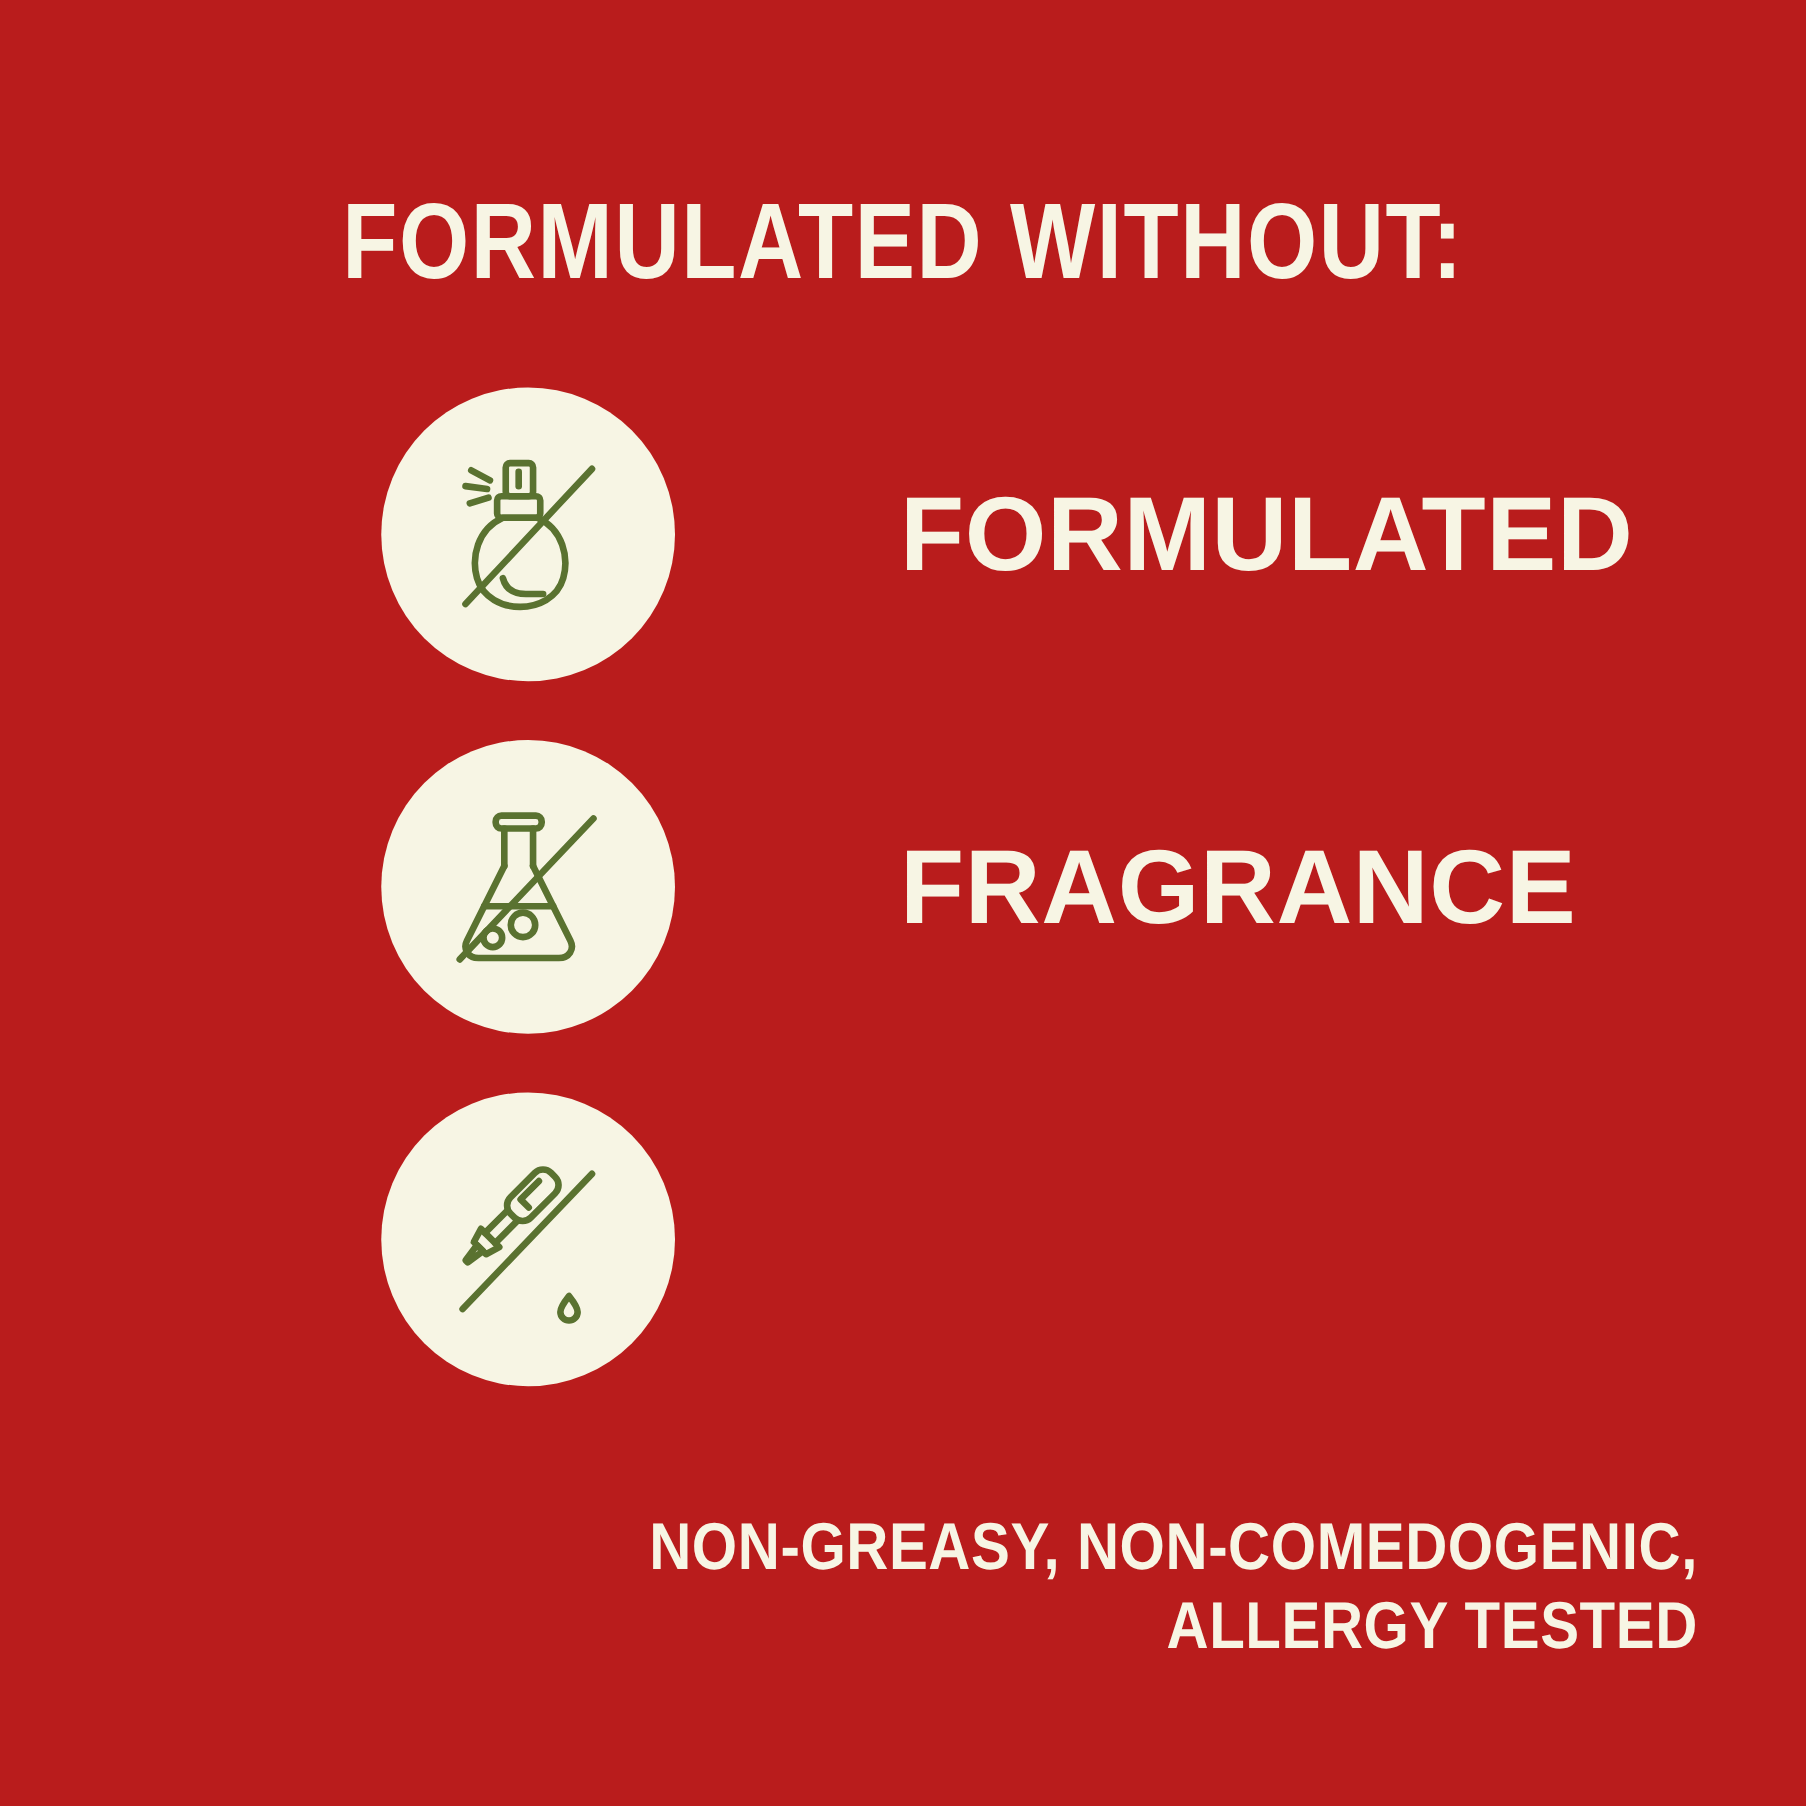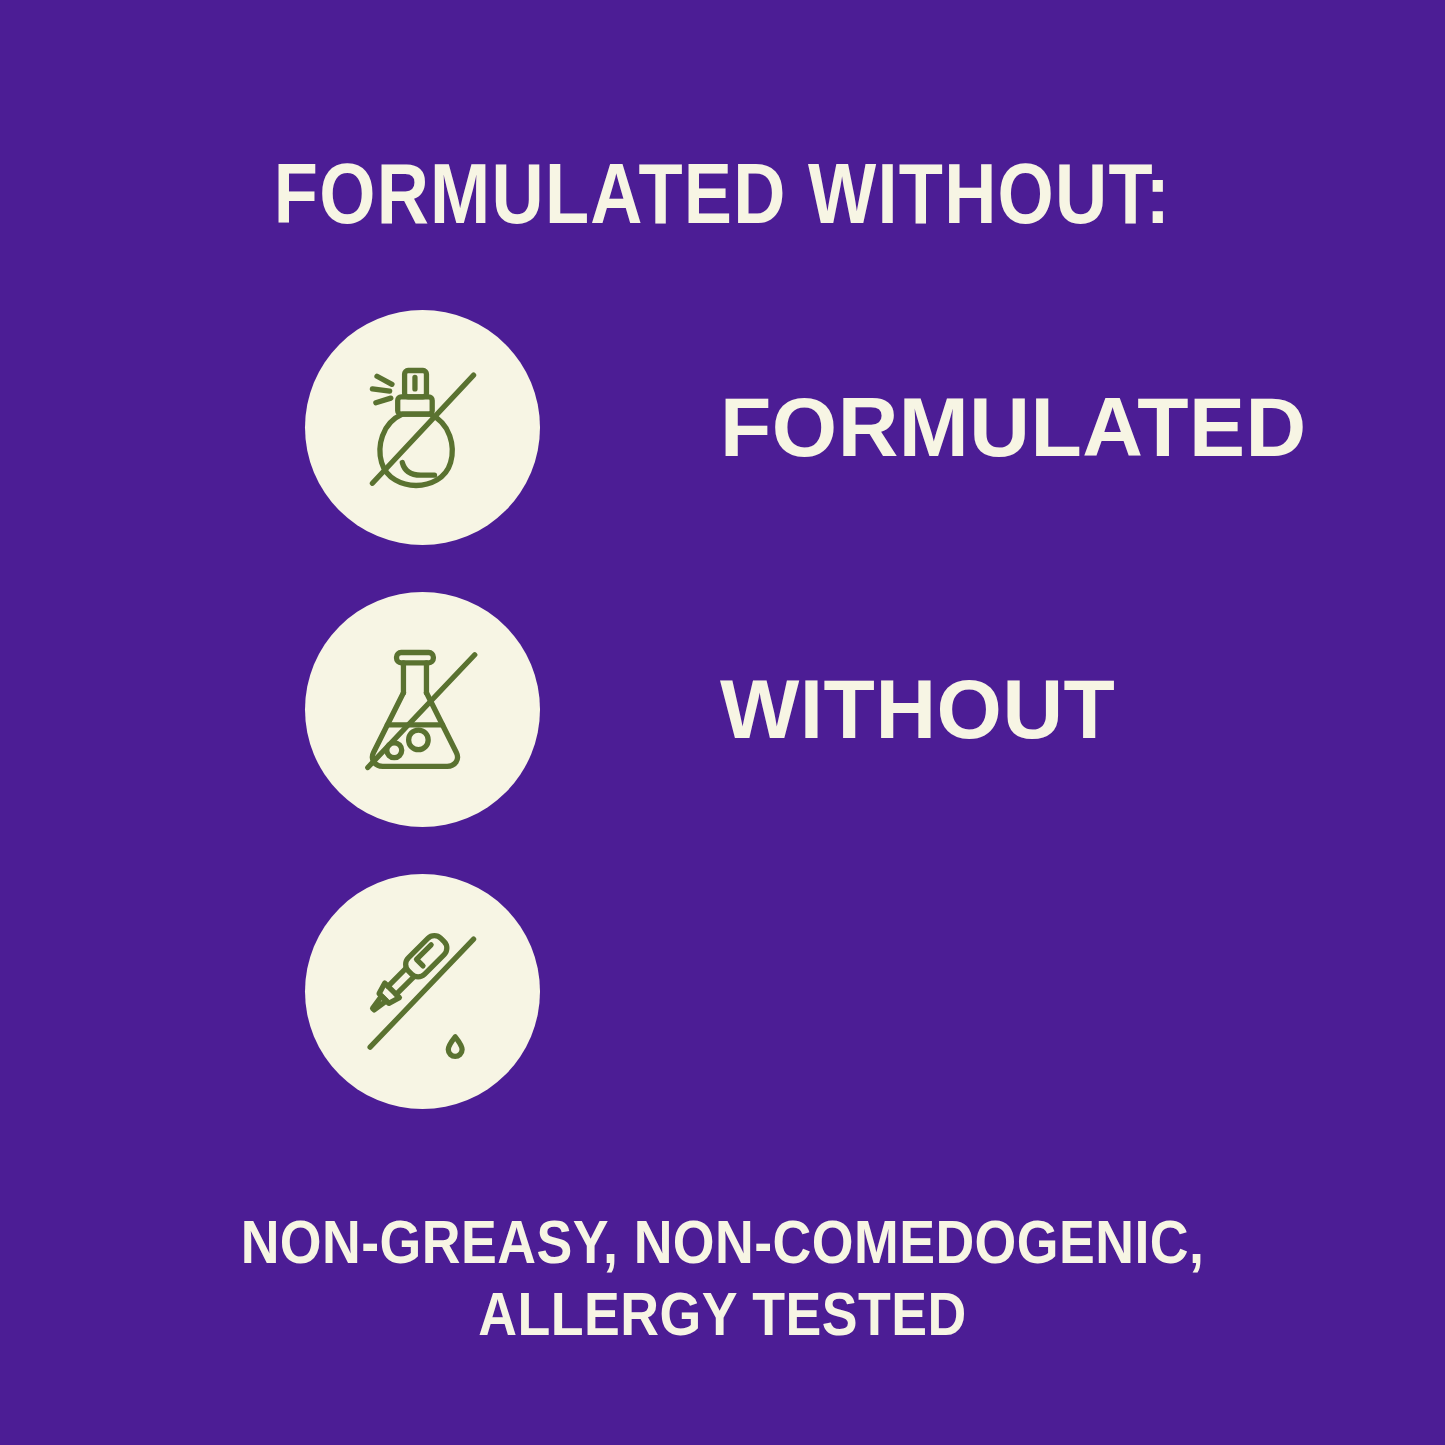--- a/index.html
+++ b/index.html
@@ -7,21 +7,21 @@
     padding: 0;
   }
   body {
     background: #5f7f3b;
     font-family: "Liberation Sans", sans-serif;
   }
   .poster {
     position: relative;
     width: 1445px;
     height: 1445px;
-    background: #4c1d95;
+    background: #b91c1c;
     overflow: hidden;
   }
 
   
   .headline {
     position: absolute;
     top: 148px;
     left: 0;
     width: 1445px;
     text-align: center;
@@ -79,24 +79,24 @@
     letter-spacing: 0.5px;
     white-space: nowrap;
   }
 
   
   .footer {
     position: absolute;
     left: 0;
     top: 1207px;
     width: 1445px;
-    text-align: center;
+    text-align: right;
     color: #f7f5e4;
     font-family: "Liberation Sans Narrow", "Liberation Sans", sans-serif;
-    font-size: 61px;
+    font-size: 53px;
     font-weight: 700;
     line-height: 1.18;
     letter-spacing: 0.5px;
   }
   .footer .fline {
     display: block;
     transform: scaleX(0.88);
     transform-origin: 50% 50%;
     white-space: nowrap;
   }
@@ -152,21 +152,21 @@
 
             <line x1="29" y1="73" x2="77" y2="73"></line>
 
             <circle cx="56" cy="86" r="8.5"></circle>
             <circle cx="35" cy="95" r="6.5"></circle>
           </g>
 
           <line x1="12" y1="110" x2="105" y2="12" stroke="#5a7230" stroke-width="4.6" stroke-linecap="round"></line>
         </svg>
       </div>
-      <div class="row-label">WITHOUT</div>
+      <div class="row-label">FRAGRANCE</div>
     </div>
 
     <div class="row">
       <div class="badge">
         <svg viewBox="0 0 120 120">
           <g fill="none" stroke="#5a7230" stroke-width="4.6" stroke-linecap="round" stroke-linejoin="round">
 
             <g transform="rotate(45 60 60)">
               <rect x="30" y="16" width="20" height="40" rx="8"></rect>
 

